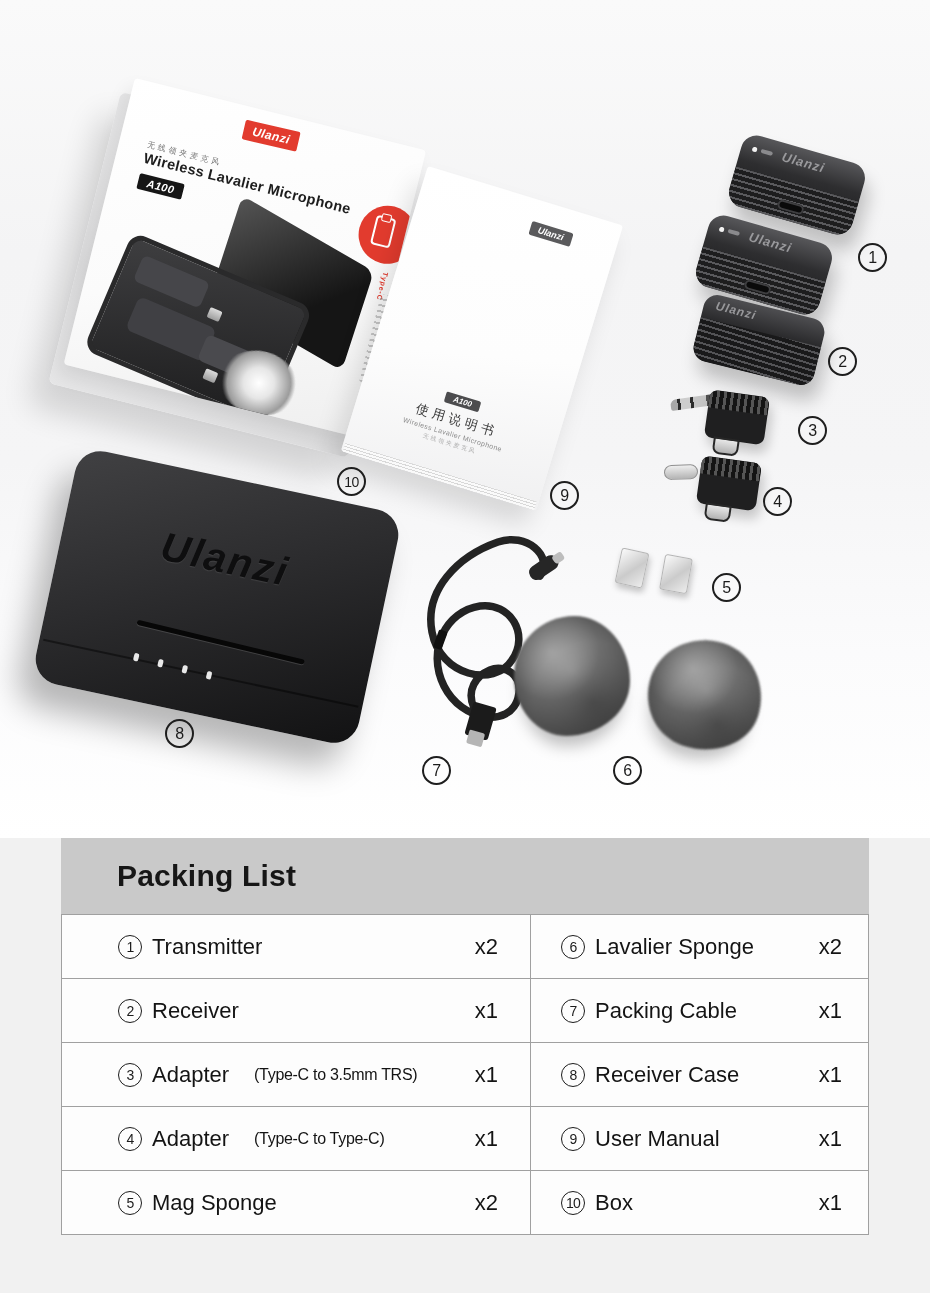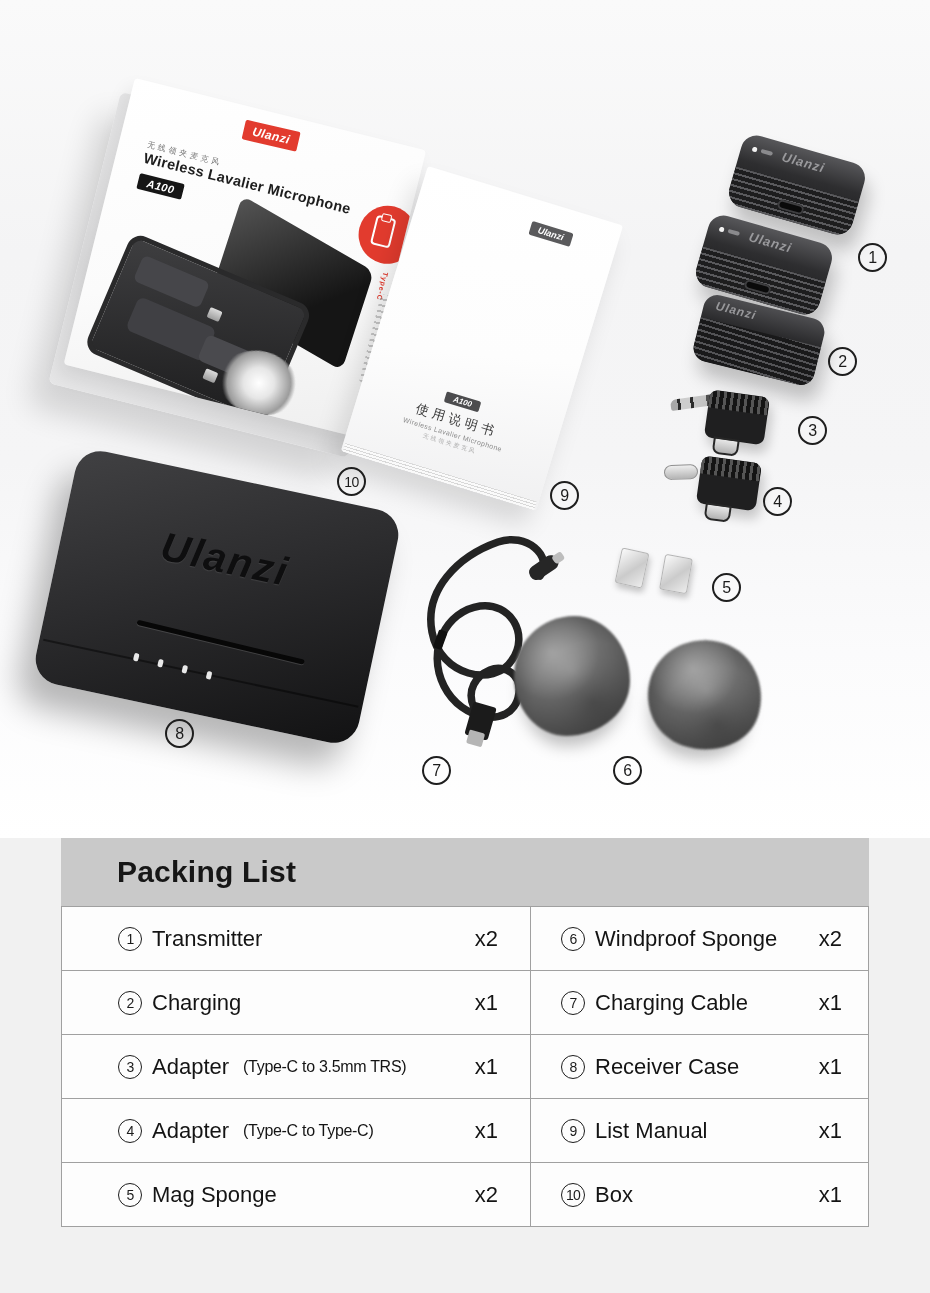--- a/index.html
+++ b/index.html
@@ -140,33 +140,33 @@
   .sponge2 { left:648px; top:640px; width:114px; height:110px; transform:rotate(18deg); }
 
   
   .co { position:absolute; width:29px; height:29px; border:2px solid #1e1e1e; border-radius:50%;
         display:flex; align-items:center; justify-content:center; font-size:16px; color:#1c1c1c;
         background:transparent; line-height:1; letter-spacing:-0.5px; }
 
   
   .list-section { position:absolute; left:0; top:838px; width:930px; height:455px; background:#f1f1f1; }
   .ptable { position:absolute; left:61px; top:0; width:808px; }
-  .t-header { height:68px; background:#c9c9c9; display:flex; align-items:center; padding-left:56px; }
+  .t-header { height:76px; background:#c9c9c9; display:flex; align-items:center; padding-left:56px; }
   .t-title { font-size:30px; font-weight:bold; color:#161616; letter-spacing:.2px; }
   .t-body { border:1px solid #a0a0a0; border-top:none; background:#fdfdfd; }
   .t-row { display:grid; grid-template-columns:468px 338px; height:64px; border-top:1px solid #a0a0a0; }
   .t-row:first-child { border-top:1px solid #a0a0a0; }
   .t-cell { display:flex; align-items:center; color:#141414; }
   .t-cell-left  { padding-left:56px; padding-right:32px; }
   .t-cell-right { padding-left:30px; padding-right:26px; border-left:1px solid #a0a0a0; }
   .cnum { flex:0 0 auto; width:24px; height:24px; border:1.6px solid #1c1c1c; border-radius:50%;
           display:inline-flex; align-items:center; justify-content:center; font-size:14px;
           letter-spacing:-0.8px; color:#1c1c1c; }
   .iname { margin-left:10px; font-size:22px; white-space:nowrap; }
-  .inote { margin-left:14px; font-size:16px; white-space:nowrap; letter-spacing:-0.3px; }
+  .inote { margin-left:25px; font-size:16px; white-space:nowrap; letter-spacing:-0.3px; }
   .inote:empty { display:none; }
   .qty { margin-left:auto; font-size:22px; }
 </style>
 </head>
 <body>
 
 <div class="page">
 
   <div class="photo">
 
@@ -287,36 +287,36 @@
 
         <div class="t-row">
           <div class="t-cell t-cell-left">
             <span class="cnum">1</span>
             <span class="iname">Transmitter</span>
 
             <span class="qty">x2</span>
           </div>
           <div class="t-cell t-cell-right">
             <span class="cnum">6</span>
-            <span class="iname">Windproof Sponge</span>
+            <span class="iname">Lavalier Sponge</span>
 
             <span class="qty">x2</span>
           </div>
         </div>
 
         <div class="t-row">
           <div class="t-cell t-cell-left">
             <span class="cnum">2</span>
-            <span class="iname">Charging</span>
+            <span class="iname">Receiver</span>
 
             <span class="qty">x1</span>
           </div>
           <div class="t-cell t-cell-right">
             <span class="cnum">7</span>
-            <span class="iname">Charging Cable</span>
+            <span class="iname">Packing Cable</span>
 
             <span class="qty">x1</span>
           </div>
         </div>
 
         <div class="t-row">
           <div class="t-cell t-cell-left">
             <span class="cnum">3</span>
             <span class="iname">Adapter</span>
             <span class="inote">(Type-C to 3.5mm TRS)</span>
@@ -332,21 +332,21 @@
 
         <div class="t-row">
           <div class="t-cell t-cell-left">
             <span class="cnum">4</span>
             <span class="iname">Adapter</span>
             <span class="inote">(Type-C to Type-C)</span>
             <span class="qty">x1</span>
           </div>
           <div class="t-cell t-cell-right">
             <span class="cnum">9</span>
-            <span class="iname">List Manual</span>
+            <span class="iname">User Manual</span>
 
             <span class="qty">x1</span>
           </div>
         </div>
 
         <div class="t-row">
           <div class="t-cell t-cell-left">
             <span class="cnum">5</span>
             <span class="iname">Mag Sponge</span>
 

